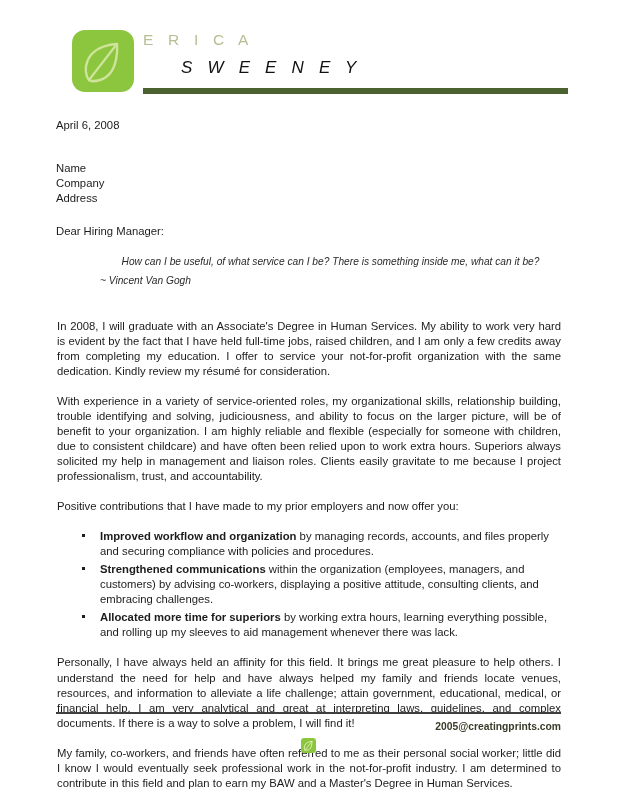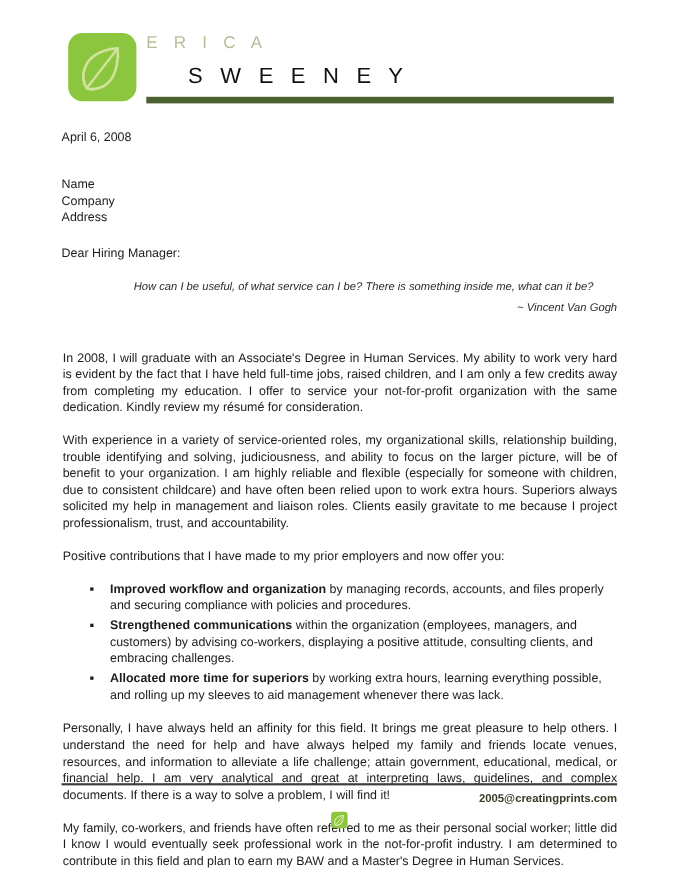--- a/index.html
+++ b/index.html
@@ -17,21 +17,21 @@
     width: 617px;
     height: 798px;
     background: #ffffff;
     box-sizing: border-box;
     overflow: hidden;
   }
 
   
   .letterhead {
     position: absolute;
-    left: 0; top: 0;
+    left: 10px; top: 0;
     width: 567px;
     height: 104px;
   }
   .logo-mark {
     position: absolute;
     left: 62px;
     top: 30px;
     width: 62px;
     height: 62px;
     border-radius: 13px;
@@ -58,25 +58,26 @@
     font-size: 15.5px;
     letter-spacing: 5.2px;
     color: #b5bf94;
     font-weight: 400;
     white-space: nowrap;
   }
   .name-last {
     position: absolute;
     left: 38px;
     top: 30px;
-    font-size: 20px;
+    font-size: 17px;
     letter-spacing: 5.2px;
     color: #111111;
     font-weight: 400;
     white-space: nowrap;
+    font-style: italic;
   }
   .head-rule {
     position: absolute;
     left: 133px;
     top: 88px;
     width: 425px;
     height: 6px;
     background: #4b6130;
   }
 
@@ -105,21 +106,21 @@
     font-style: italic;
     font-size: 10.2px;
     color: #2a2a2a;
   }
   .quote-text {
     text-align: center;
     margin: 0 0 5px 0;
     padding-left: 44px;
   }
   .quote-attrib {
-    text-align: right;
+    text-align: left;
     margin: 0;
     padding-left: 44px;
   }
   .para {
     margin: 0 0 15px 1px;
     text-align: justify;
   }
   .bullets {
     margin: 0 0 15px 0;
     padding: 0;

